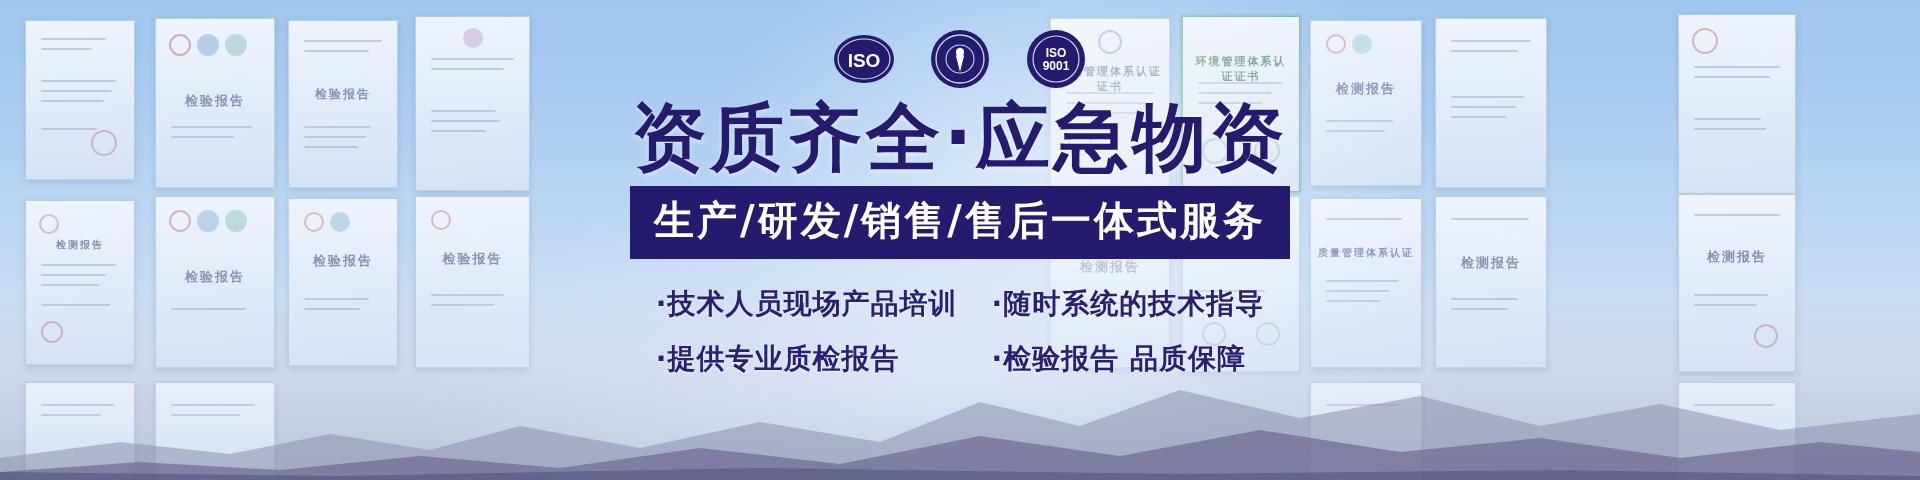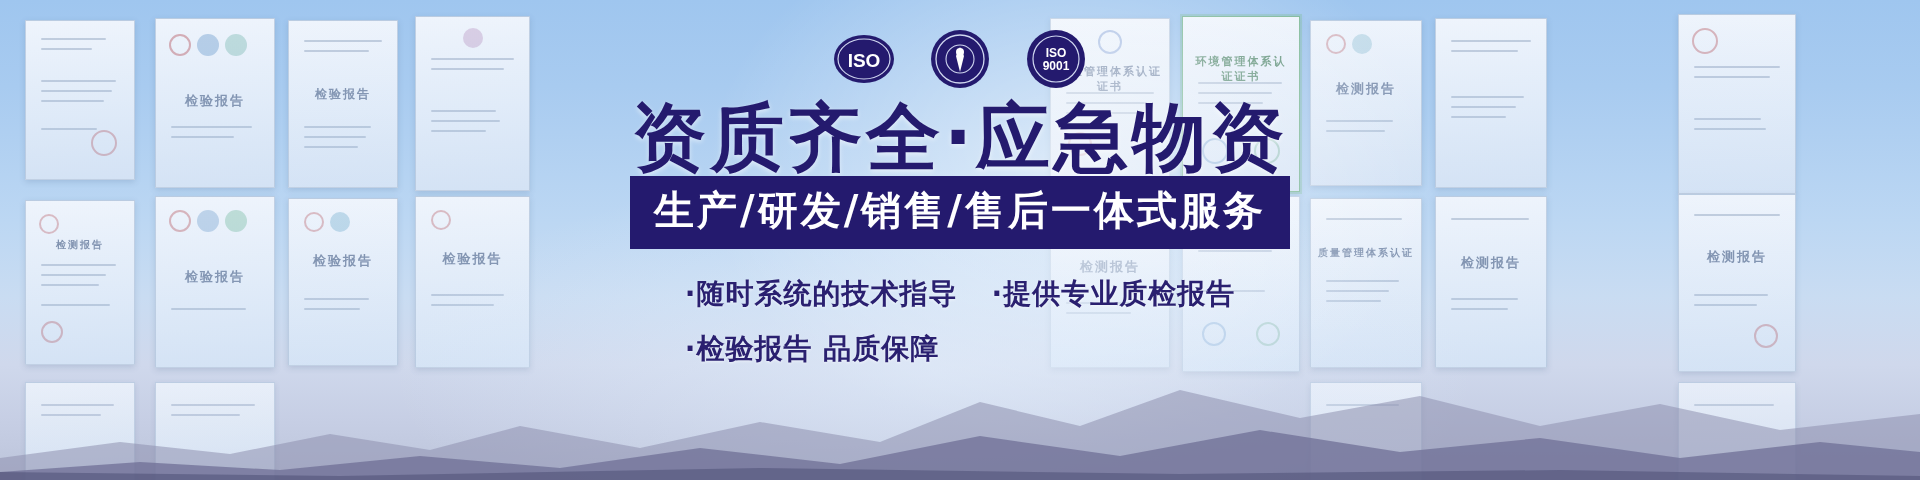--- a/index.html
+++ b/index.html
@@ -74,20 +74,21 @@
   .badge svg{ display:block; }
 
   .title{
     margin-top:8px;
     font-size:74px; line-height:1.06; font-weight:700;
     color:#241a6e; letter-spacing:4px; white-space:nowrap;
     text-shadow:0 2px 5px rgba(255,255,255,.55);
     font-family:"DejaVu Sans","Liberation Sans",sans-serif;
   }
   .subbar{
+    margin-top:10px;
     background:#241a6e;
     color:#ffffff;
     font-size:40px; font-weight:700; letter-spacing:3px;
     padding:7px 24px 11px 24px; white-space:nowrap;
     font-family:"DejaVu Sans","Liberation Sans",sans-serif;
   }
   .bullets{
     margin-top:26px;
     display:grid;
     grid-template-columns:auto auto;
@@ -358,19 +359,20 @@
           <text x="31" y="42" text-anchor="middle" fill="#ffffff" font-size="12" font-weight="700" font-family="Liberation Sans, sans-serif">9001</text>
         </svg>
       </div>
     </div>
 
     <div class="title">资质齐全·应急物资</div>
 
     <div class="subbar">生产/研发/销售/售后一体式服务</div>
 
     <div class="bullets">
+      <div class="bullet">·技术人员现场产品培训</div>
       <div class="bullet">·随时系统的技术指导</div>
       <div class="bullet">·提供专业质检报告</div>
       <div class="bullet">·检验报告 品质保障</div>
     </div>
 
   </div>
 </div>
 
 </body></html>

